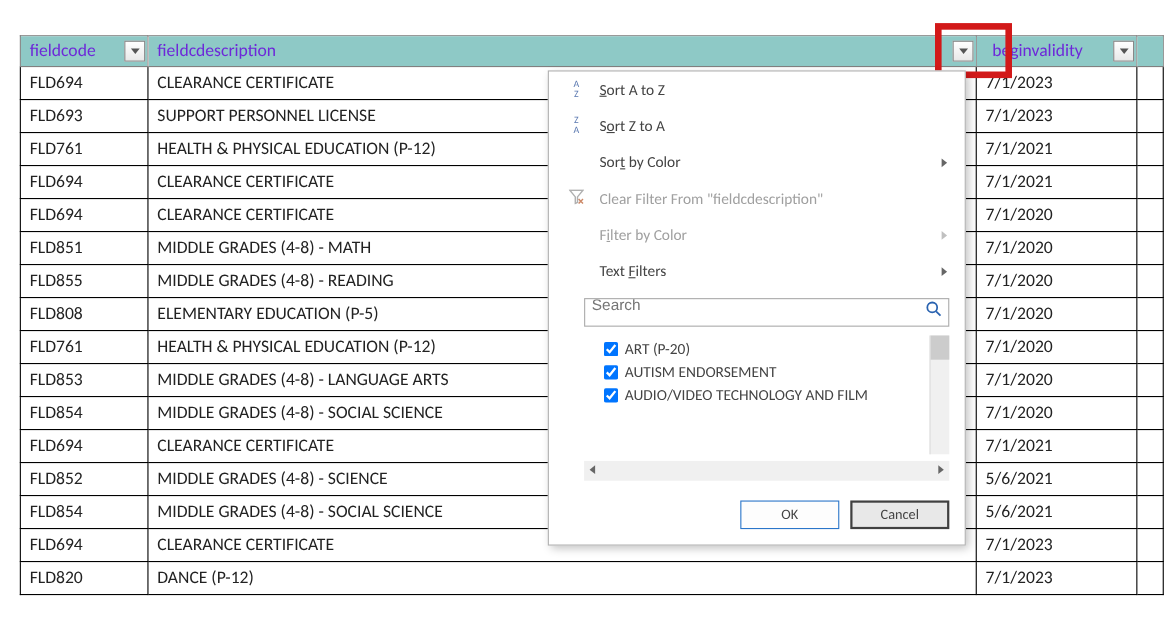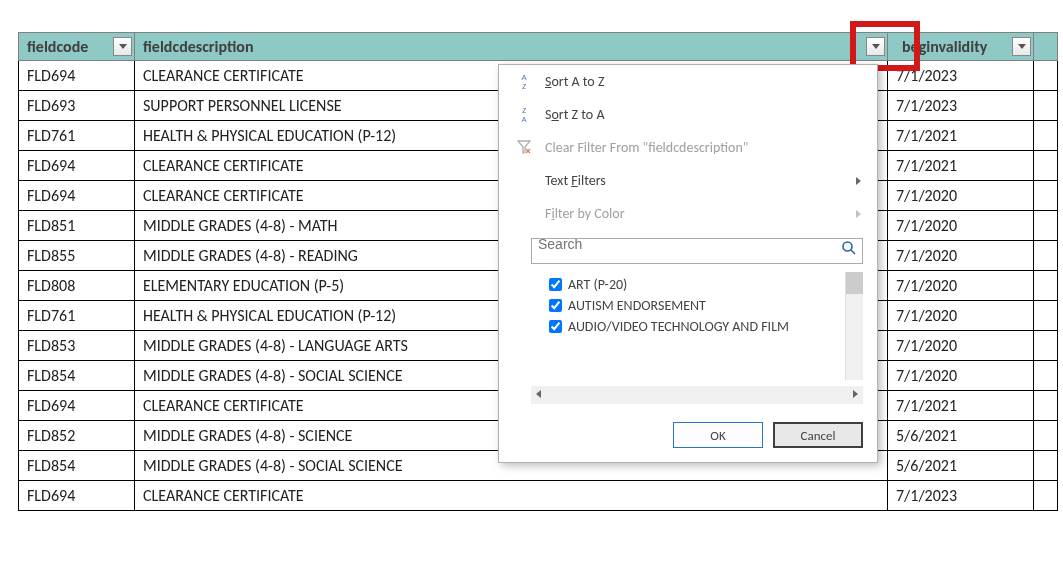--- a/index.html
+++ b/index.html
@@ -24,23 +24,23 @@
     border-collapse: collapse;
     width: 100%;
     table-layout: fixed;
   }
   col.c1 { width: 116px; }
   col.c2 { width: 753px; }
   col.c3 { width: 146px; }
   col.c4 { width: 24px; }
   th {
     background: #8ec9c6;
-    color: #404040;
+    color: #6d28d9;
     text-align: left;
-    font-weight: 700;
+    font-weight: 400;
     padding: 3px 6px 3px 8px;
     border: 1px solid #808080;
     height: 28px;
     position: relative;
   }
   td {
     border: 1px solid #000;
     padding: 2px 8px;
     height: 30px;
     white-space: nowrap;
@@ -303,20 +303,26 @@
           <td>MIDDLE GRADES (4-8) - SOCIAL SCIENCE</td>
           <td>5/6/2021</td>
           <td></td>
         </tr>
         <tr>
           <td>FLD694</td>
           <td>CLEARANCE CERTIFICATE</td>
           <td>7/1/2023</td>
           <td></td>
         </tr>
+        <tr>
+          <td>FLD820</td>
+          <td>DANCE (P-12)</td>
+          <td>7/1/2023</td>
+          <td></td>
+        </tr>
       </tbody>
 </table>
 </div>
 
 <div class="highlight-box"></div>
 
 <div class="popup">
   <div class="popup-row">
     <span class="popup-ico">
       <span class="sort-ico">
@@ -328,37 +334,42 @@
   </div>
   <div class="popup-row">
     <span class="popup-ico">
       <span class="sort-ico">
           <span>Z</span>
           <span>A</span>
         </span>
     </span>
     <span>S<span class="underline-key">o</span>rt Z to A</span>
   </div>
+  <div class="popup-row">
+    <span class="popup-ico"></span>
+    <span>Sor<span class="underline-key">t</span> by Color</span>
+    <span class="chev"></span>
+  </div>
   <div class="popup-row disabled">
     <span class="popup-ico grey">
       <svg width="14" height="14" viewBox="0 0 14 14">
           <path d="M1 1 L13 1 L8 7 L8 12 L6 13 L6 7 Z" fill="none" stroke="#b0b0b0" stroke-width="1.3"></path>
           <path d="M9 9 L13 13 M13 9 L9 13" stroke="#c86" stroke-width="1.3"></path>
         </svg>
     </span>
     <span>Clear Filter From "fieldcdescription"</span>
   </div>
+  <div class="popup-row disabled">
+    <span class="popup-ico"></span>
+    <span>F<span class="underline-key">i</span>lter by Color</span>
+    <span class="chev"></span>
+  </div>
   <div class="popup-row">
     <span class="popup-ico"></span>
     <span>Text <span class="underline-key">F</span>ilters</span>
-    <span class="chev"></span>
-  </div>
-  <div class="popup-row disabled">
-    <span class="popup-ico"></span>
-    <span>F<span class="underline-key">i</span>lter by Color</span>
     <span class="chev"></span>
   </div>
   <div class="search-wrap">
     <input class="search-input" placeholder="Search" style="">
     <span class="search-mag">
       <svg width="16" height="16" viewBox="0 0 16 16">
           <circle cx="6.5" cy="6.5" r="4.5" fill="none" stroke="#2a63b0" stroke-width="1.6"></circle>
           <line x1="10" y1="10" x2="14" y2="14" stroke="#2a63b0" stroke-width="1.6"></line>
         </svg>
     </span>

